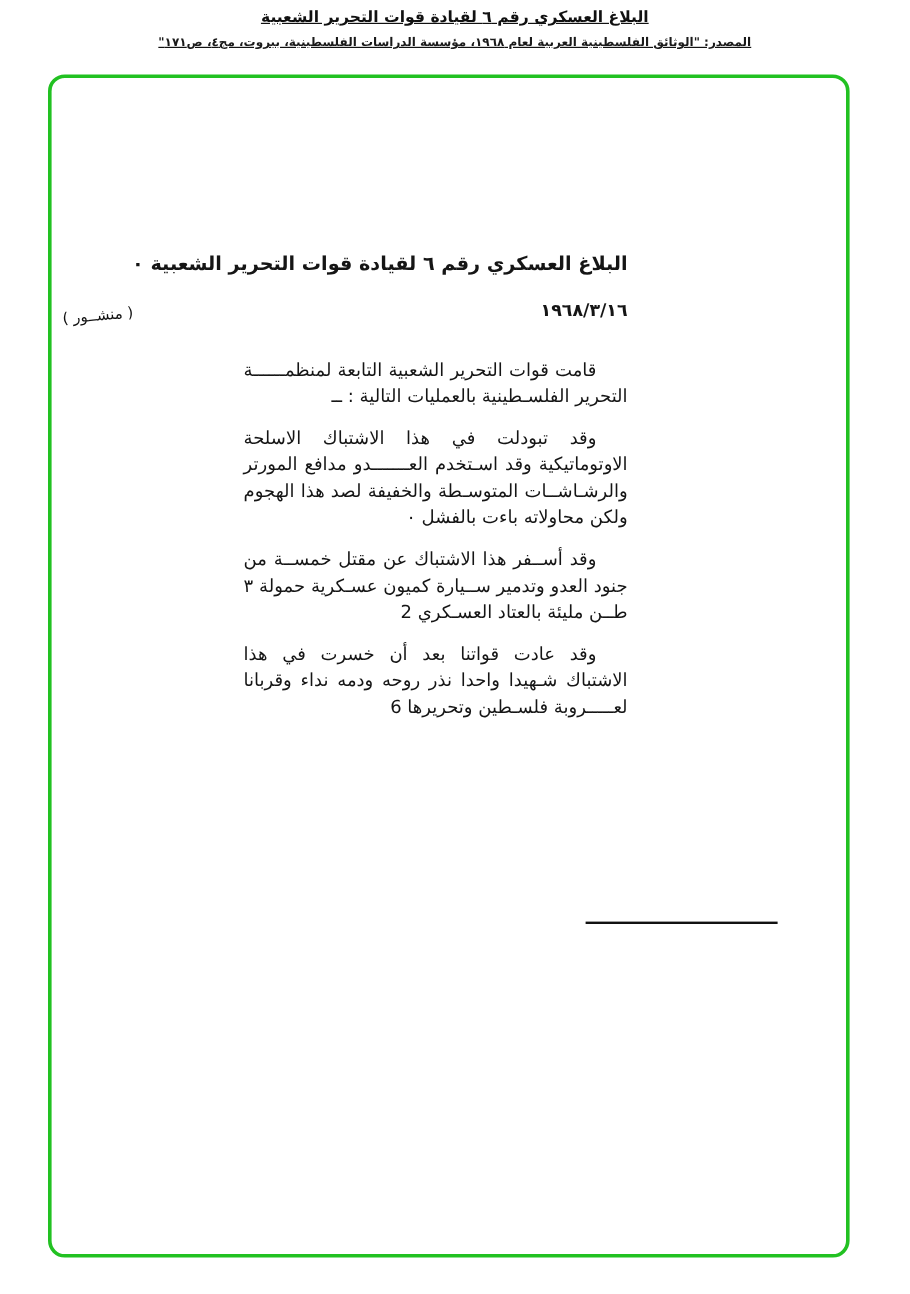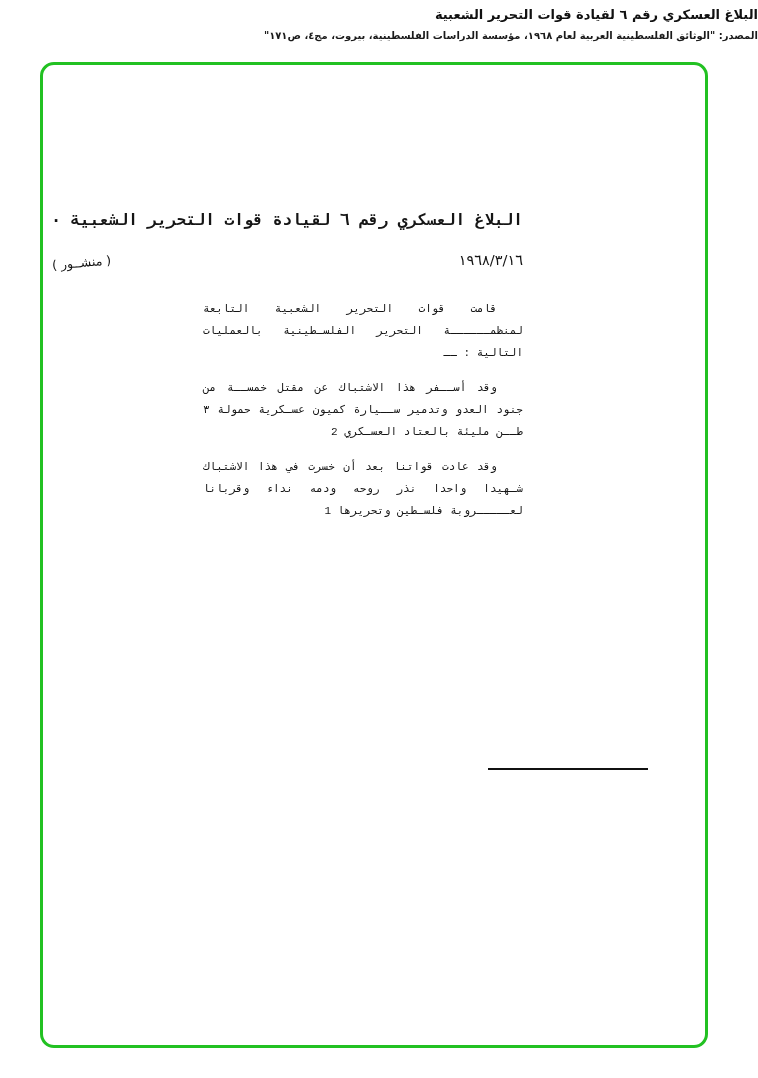--- a/index.html
+++ b/index.html
@@ -14,22 +14,23 @@
     background: #ffffff;
     overflow: hidden;
     font-family: "DejaVu Sans", sans-serif;
     color: #111111;
   }
   .page-header {
     position: absolute;
     top: 7px;
     left: 0;
     right: 0;
-    text-align: right;
+    text-align: center;
     direction: rtl;
+    text-decoration: underline;
   }
   .hdr-title {
     font-size: 13px;
     font-weight: bold;
     letter-spacing: 0.2px;
   }
   .hdr-source {
     margin-top: 8px;
     font-size: 10px;
     font-weight: bold;
@@ -54,35 +55,34 @@
     direction: rtl;
     color: #151515;
   }
   .doc-title {
     font-size: 16px;
     font-weight: bold;
     text-align: left;
     white-space: nowrap;
     margin-bottom: 22px;
     letter-spacing: 0.3px;
-    font-family: Liberation Mono, monospace;
   }
   .doc-date {
     font-size: 14.5px;
     text-align: right;
     margin-bottom: 30px;
     letter-spacing: 0.5px;
+    font-weight: bold;
   }
   .doc-paragraph {
     margin: 0 0 13px 0;
-    font-size: 11px;
+    font-size: 15px;
     line-height: 22px;
     text-align: justify;
     text-indent: 26px;
-    font-family: Liberation Mono, monospace;
   }
   .margin-note {
     position: absolute;
     left: 9px;
     top: 190px;
     direction: rtl;
     font-size: 12.5px;
     transform: rotate(-5deg);
     white-space: nowrap;
   }
@@ -106,20 +106,21 @@
 
   <div class="doc-frame" style="border-color: rgb(34, 193, 34);">
 
     <div class="margin-note">( منشــور )</div>
 
     <div class="doc-column">
       <div class="doc-title">البلاغ العسكري رقم ٦ لقيادة قوات التحرير الشعبية ٠</div>
       <div class="doc-date">١٩٦٨/٣/١٦</div>
 
       <p class="doc-paragraph">قامت قوات التحرير الشعبية التابعة لمنظمــــــة التحرير الفلسـطينية بالعمليات التالية : ــ</p>
+      <p class="doc-paragraph">وقد تبودلت في هذا الاشتباك الاسلحة الاوتوماتيكية وقد اسـتخدم العـــــــدو مدافع المورتر والرشـاشــات المتوسـطة والخفيفة لصد هذا الهجوم ولكن محاولاته باءت بالفشل ٠</p>
       <p class="doc-paragraph">وقد أســفر هذا الاشتباك عن مقتل خمســة من جنود العدو وتدمير ســيارة كميون عسـكرية حمولة ٣ طــن مليئة بالعتاد العسـكري 2</p>
-      <p class="doc-paragraph">وقد عادت قواتنا بعد أن خسرت في هذا الاشتباك شـهيدا واحدا نذر روحه ودمه نداء وقربانا لعـــــروبة فلسـطين وتحريرها 1</p>
+      <p class="doc-paragraph">وقد عادت قواتنا بعد أن خسرت في هذا الاشتباك شـهيدا واحدا نذر روحه ودمه نداء وقربانا لعـــــروبة فلسـطين وتحريرها 6</p>
     </div>
 
     <div class="bottom-divider"></div>
   </div>
 
 </div>
 
 </body></html>

